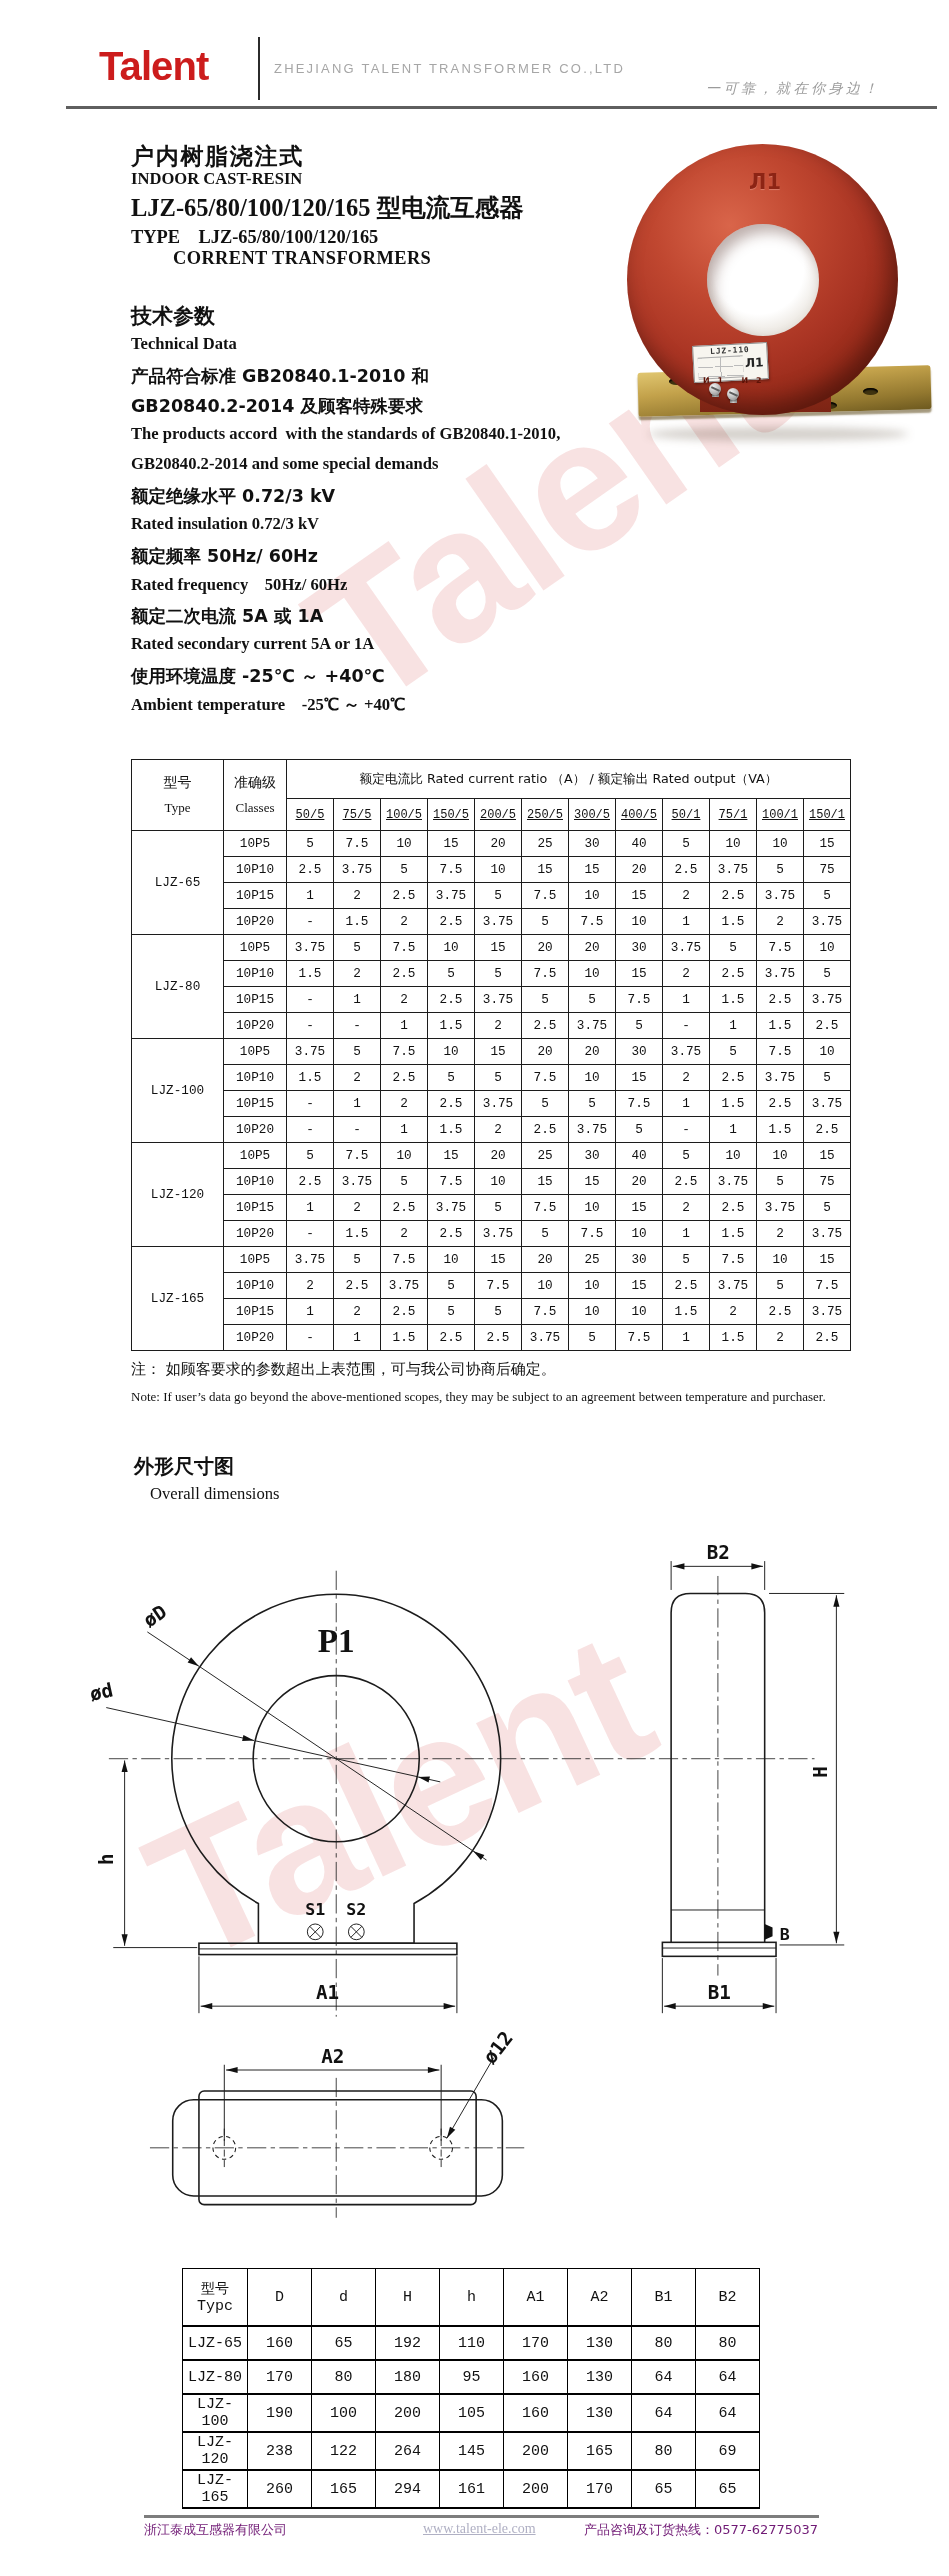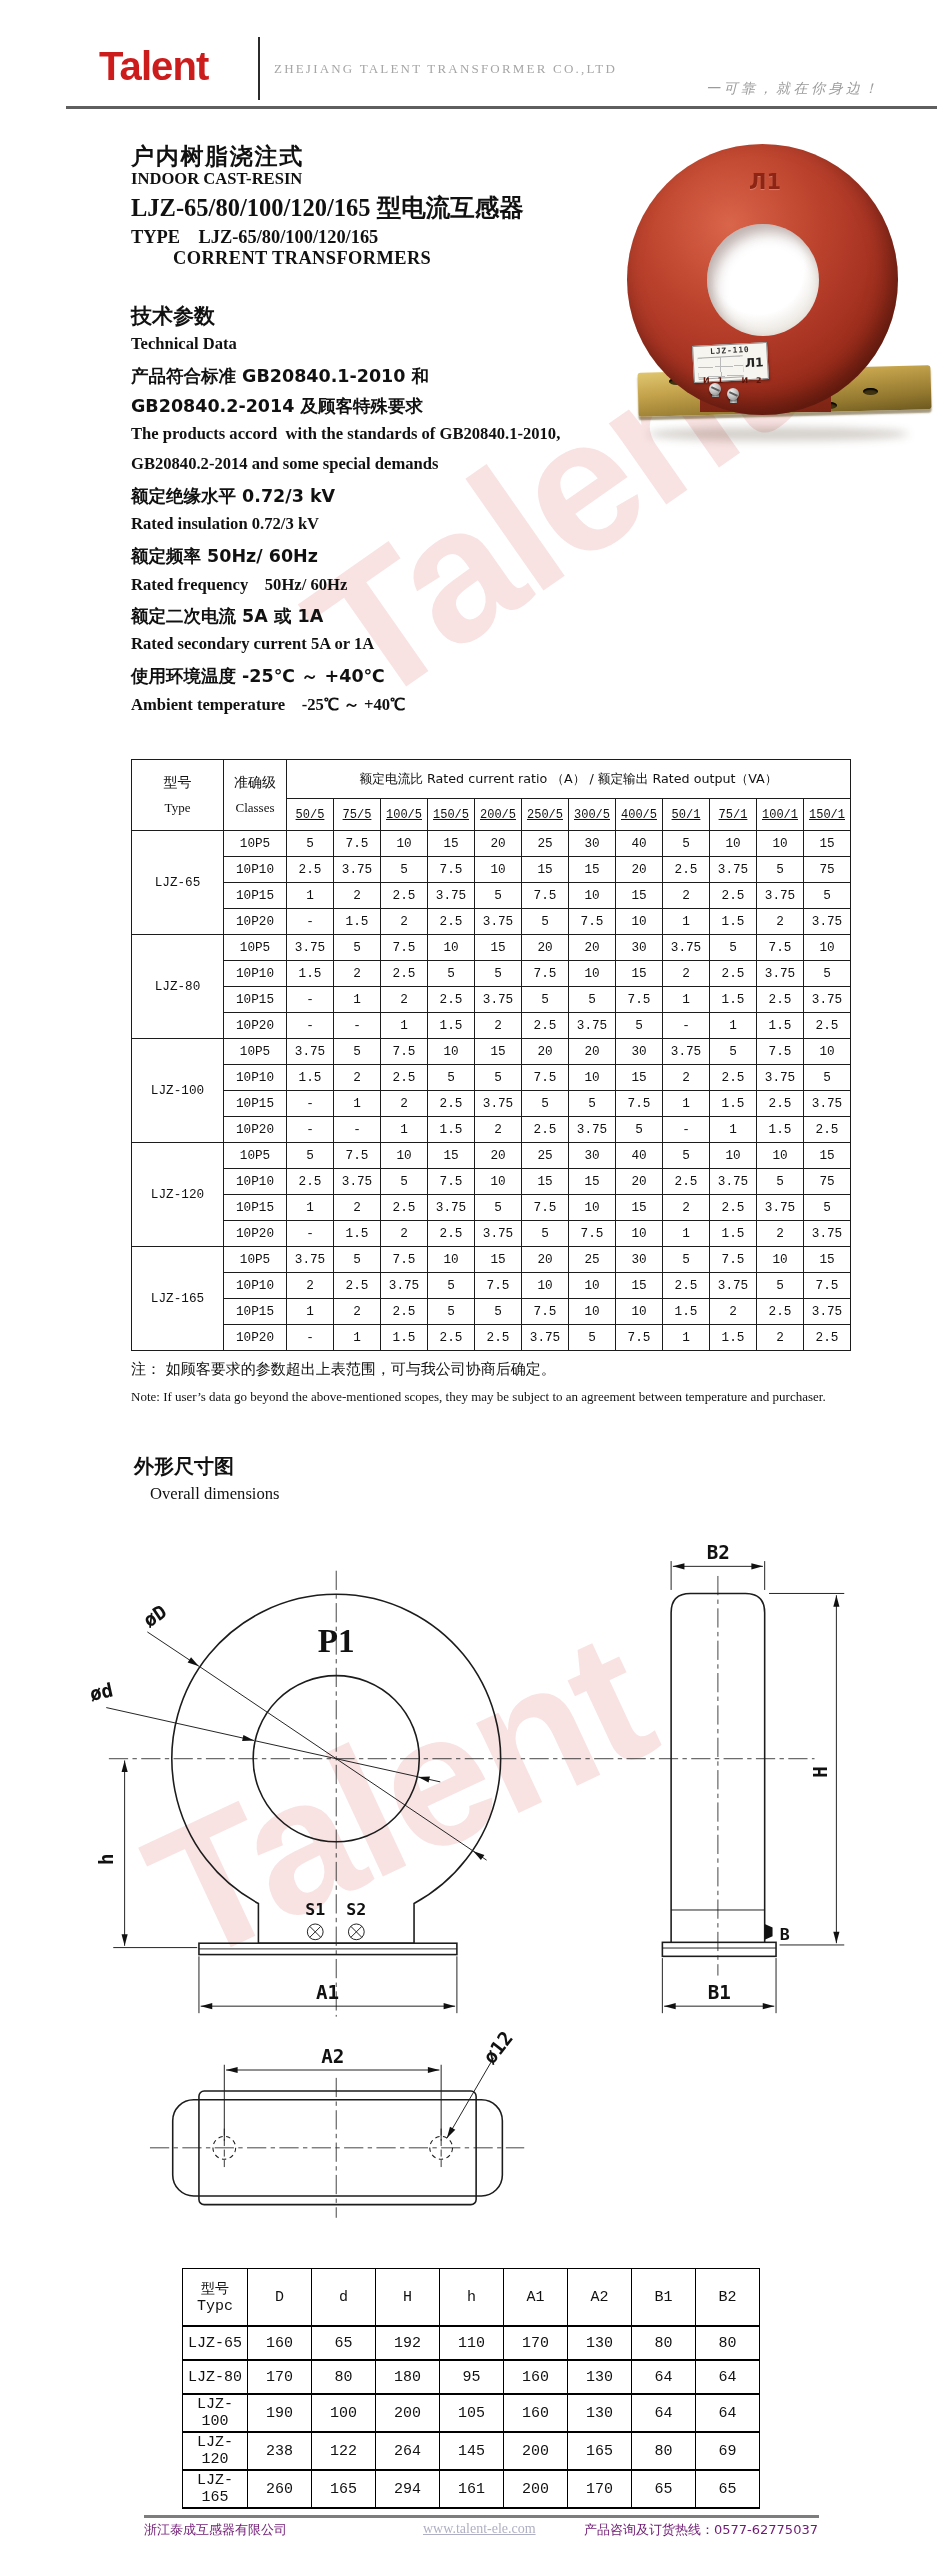--- a/index.html
+++ b/index.html
@@ -8,21 +8,21 @@
     margin:0 auto; overflow:hidden;
     font-family:"Liberation Sans","DejaVu Sans",sans-serif; color:#111;
   }
   .abs { position:absolute; }
 
   
   .logo { left:99px; top:44px; font-size:40px; font-weight:900; color:#cc1c1c;
           letter-spacing:-0.9px; font-family:"Liberation Sans",sans-serif; }
   .hdr-divider { left:258px; top:37px; width:1.7px; height:63px; background:#2b2b2b; }
   .hdr-company { left:274px; top:61px; font-size:13px; letter-spacing:2.2px; color:#a6a6a6;
-                 font-family:Liberation Serif, serif; }
+                 font-family:Liberation Sans, sans-serif; }
   .hdr-slogan { right:68px; top:80px; font-size:14px; font-style:italic; letter-spacing:3.5px;
                 color:#9b9b9b; font-family:"DejaVu Sans",sans-serif;text-align:center; }
   .hdr-rule { left:66px; top:106px; width:871px; height:2.6px; background:#5f5f5f; }
 
   
   .pre { white-space:pre-wrap; }
   .t-cn1 { left:131px; top:141px; font-size:23px; font-weight:bold; letter-spacing:1.7px;
            font-family:"DejaVu Sans",sans-serif; }
   .t-en1 { left:131px; top:169px; font-size:16.6px; font-weight:bold;
            font-family:"Liberation Serif",serif; }

